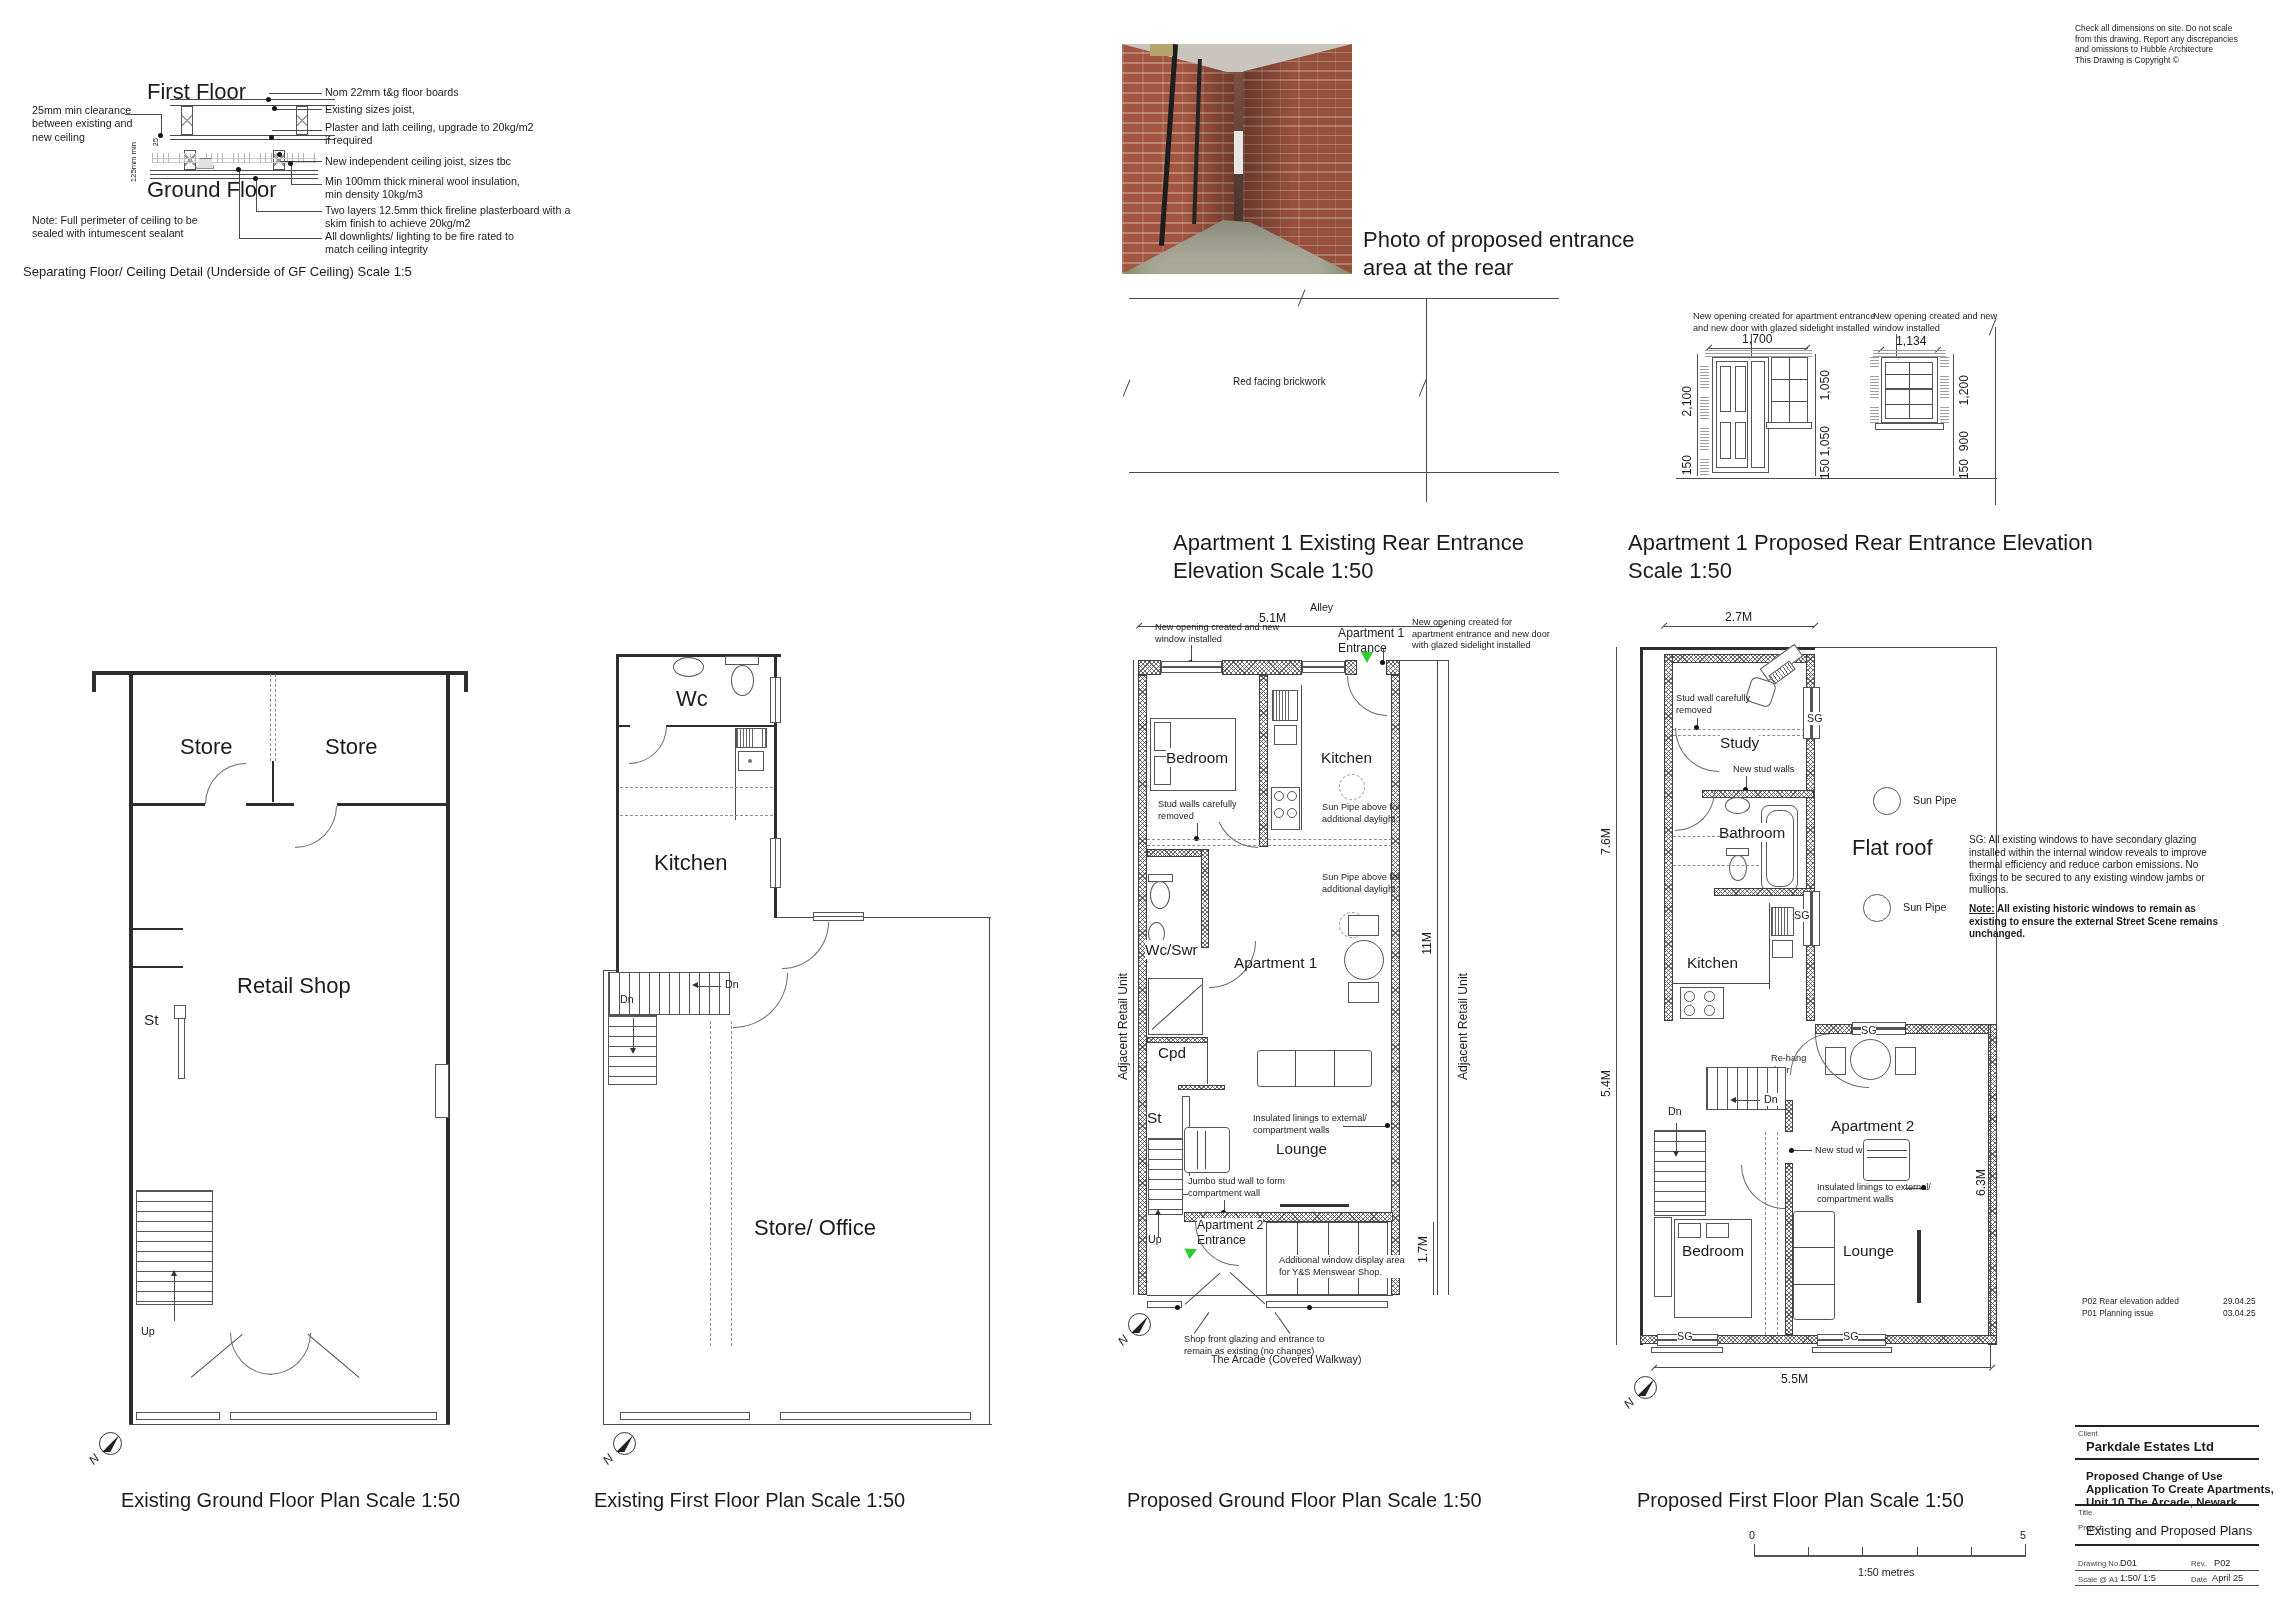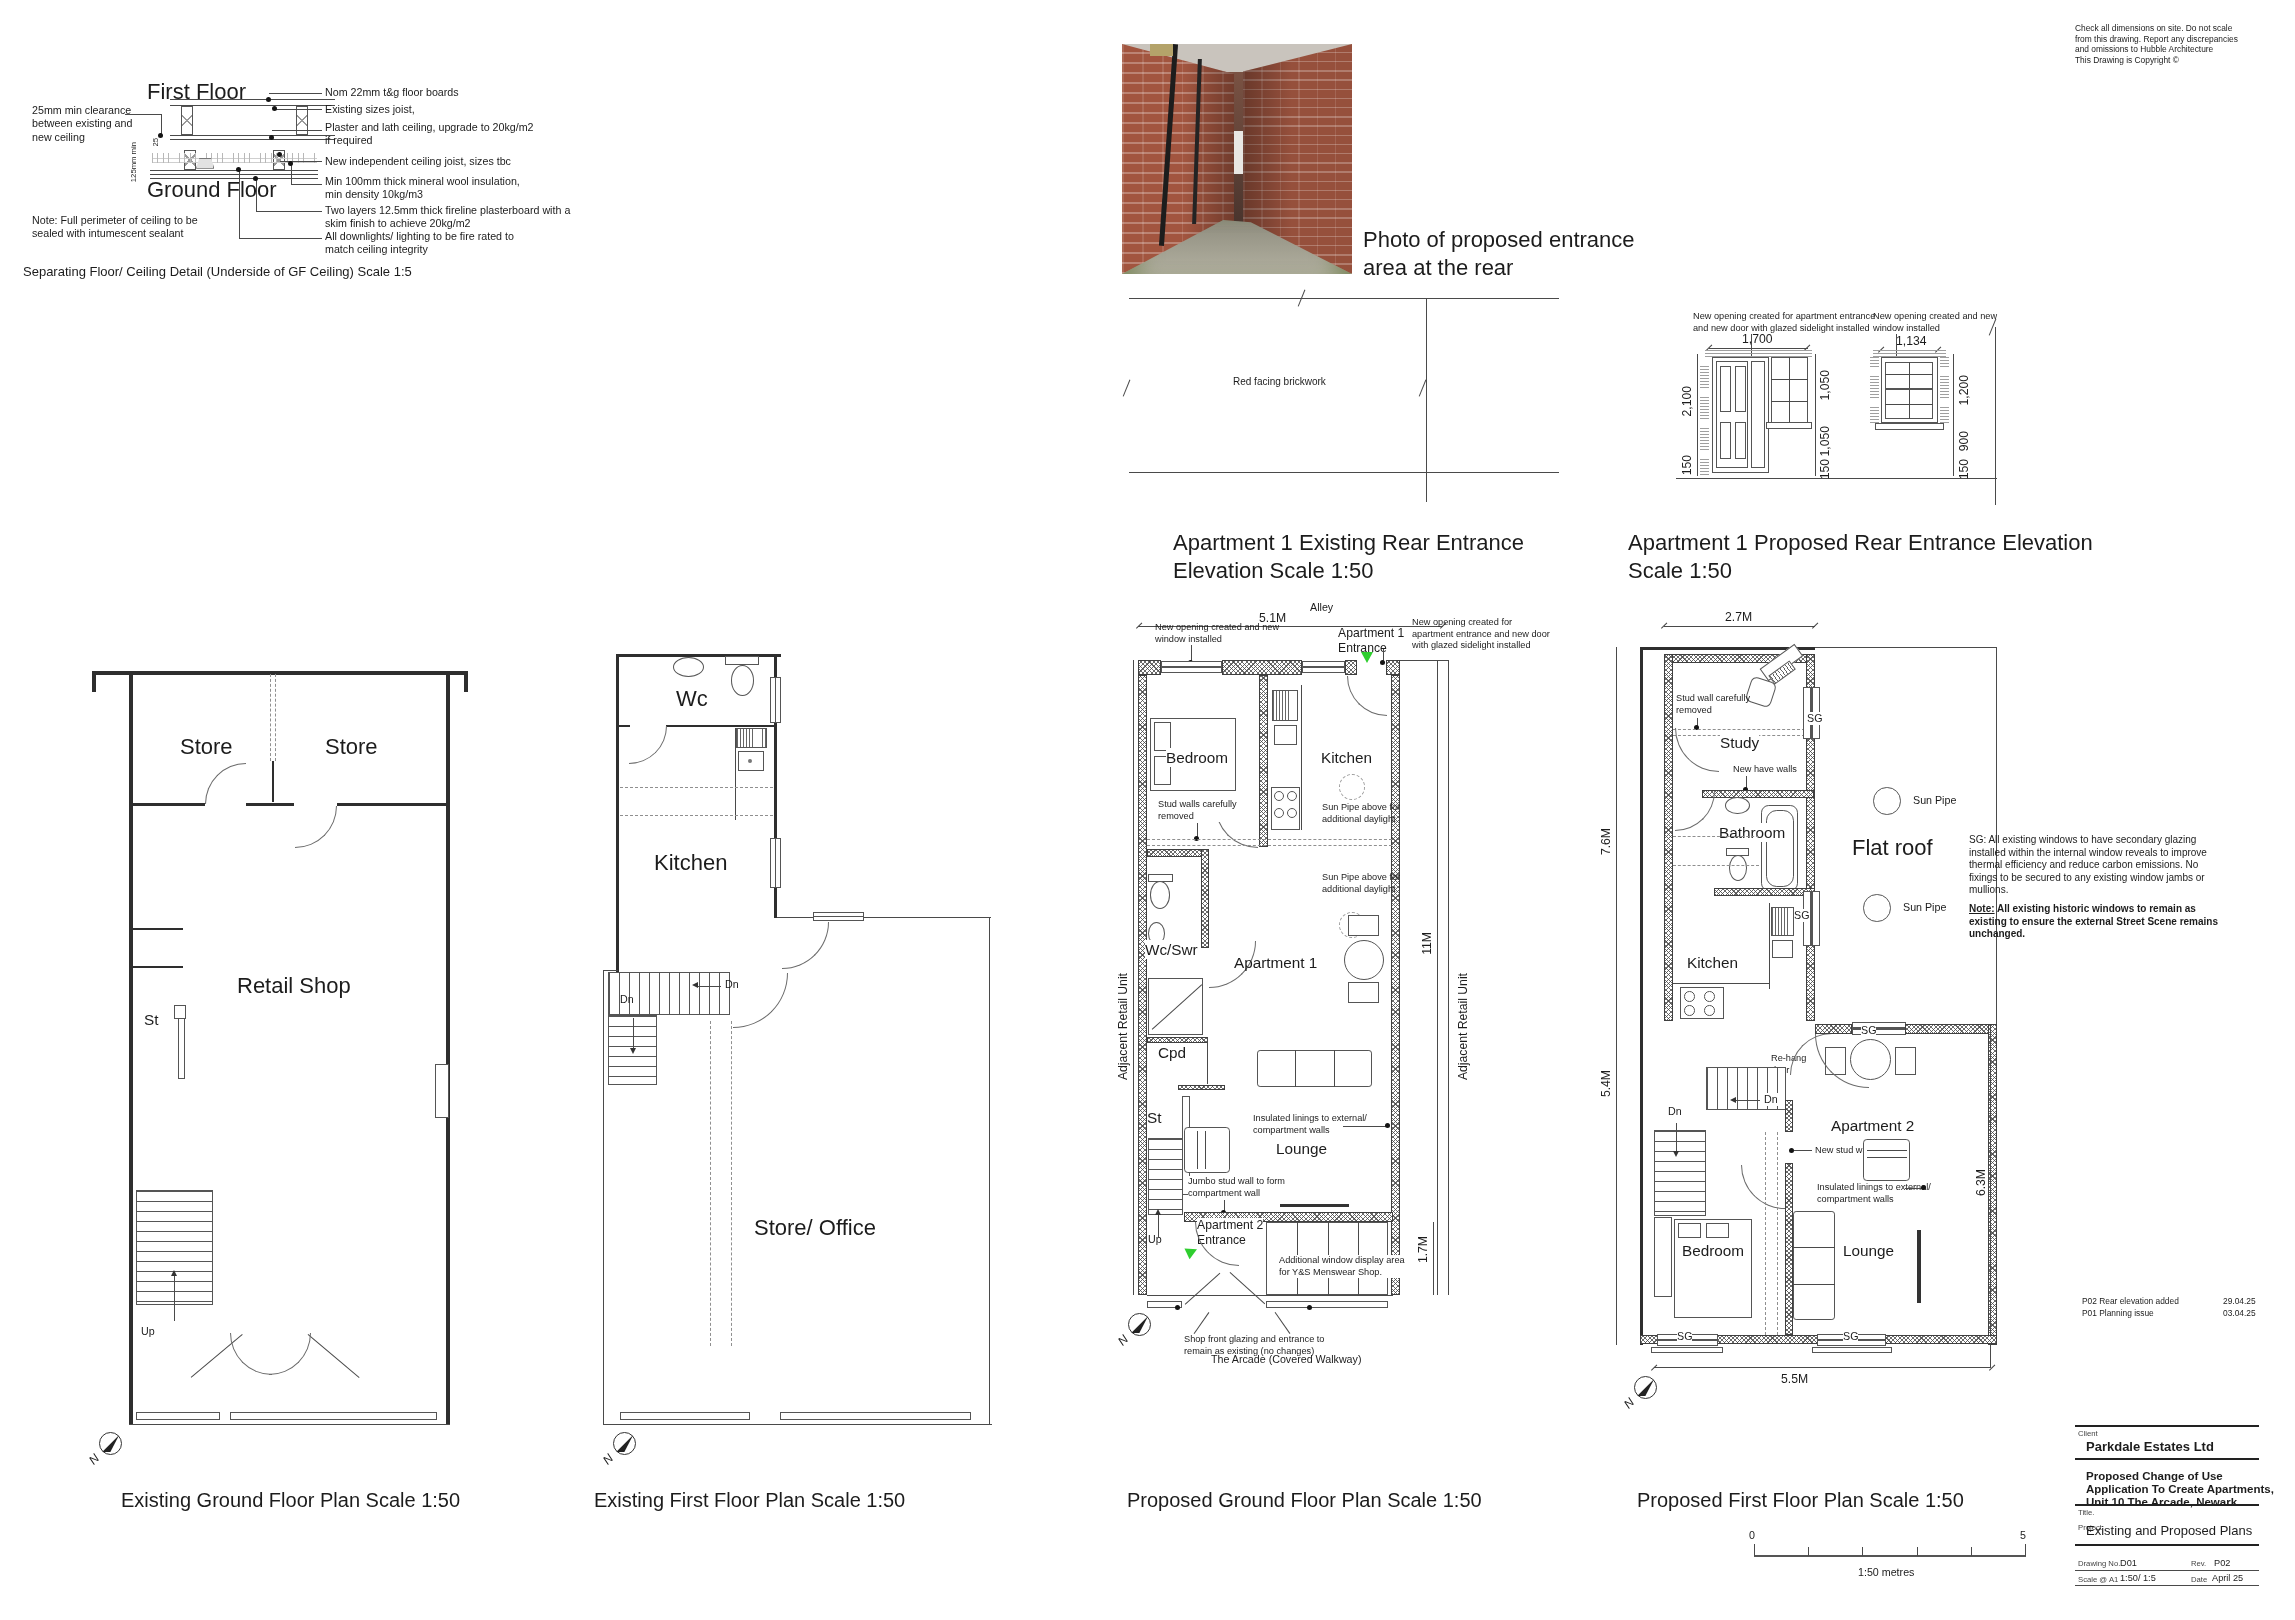--- a/index.html
+++ b/index.html
@@ -418,21 +418,21 @@
   <span class="lbl f12" style="left:1676px;top:693px">Stud wall carefully
 removed</span>
   <div class="vl" style="left:1697px;top:718px;height:9.2px"></div>
     <div class="dot" style="left:1694px;top:725px"></div>
   <div class="dh" style="left:1673px;top:729px;width:132px"></div>
   <div class="dh" style="left:1673px;top:735px;width:132px"></div>
   <span class="lbl f20" style="left:1720px;top:733px;background:#fff">Study</span>
   <div class="winv" style="left:1803px;top:687px;width:17px;height:52px"></div>
   <span class="lbl f14" style="left:1807px;top:712px;background:#fff">SG</span>
   <div class="qa" style="left:1675px;top:728px;width:44px;height:44px;transform:rotate(180deg)"></div>
-  <span class="lbl f12" style="left:1733px;top:764px;background:#fff">New have walls</span>
+  <span class="lbl f12" style="left:1733px;top:764px;background:#fff">New stud walls</span>
   <div class="vl" style="left:1746px;top:776px;height:12.2px"></div>
     <div class="dot" style="left:1743px;top:787px"></div>
   <div class="hw" style="left:1702px;top:790px;width:112px;height:7.7px"></div>
   <div class="qa" style="left:1675px;top:791px;width:40px;height:40px;transform:rotate(90deg)"></div>
   <div class="circ" style="left:1725px;top:797px;width:24.5px;height:17px"></div>
   <div class="box" style="left:1761px;top:805px;width:37px;height:86px;border-radius:7.7px"></div>
   <div class="box" style="left:1766px;top:810px;width:27.5px;height:77px;border-radius:10.7px"></div>
   <div class="box" style="left:1726px;top:848px;width:23px;height:7.7px"></div>
   <div class="circ" style="left:1729px;top:855px;width:18.4px;height:26px"></div>
   <span class="lbl f20" style="left:1719px;top:823px;background:#fff">Bathroom</span>

